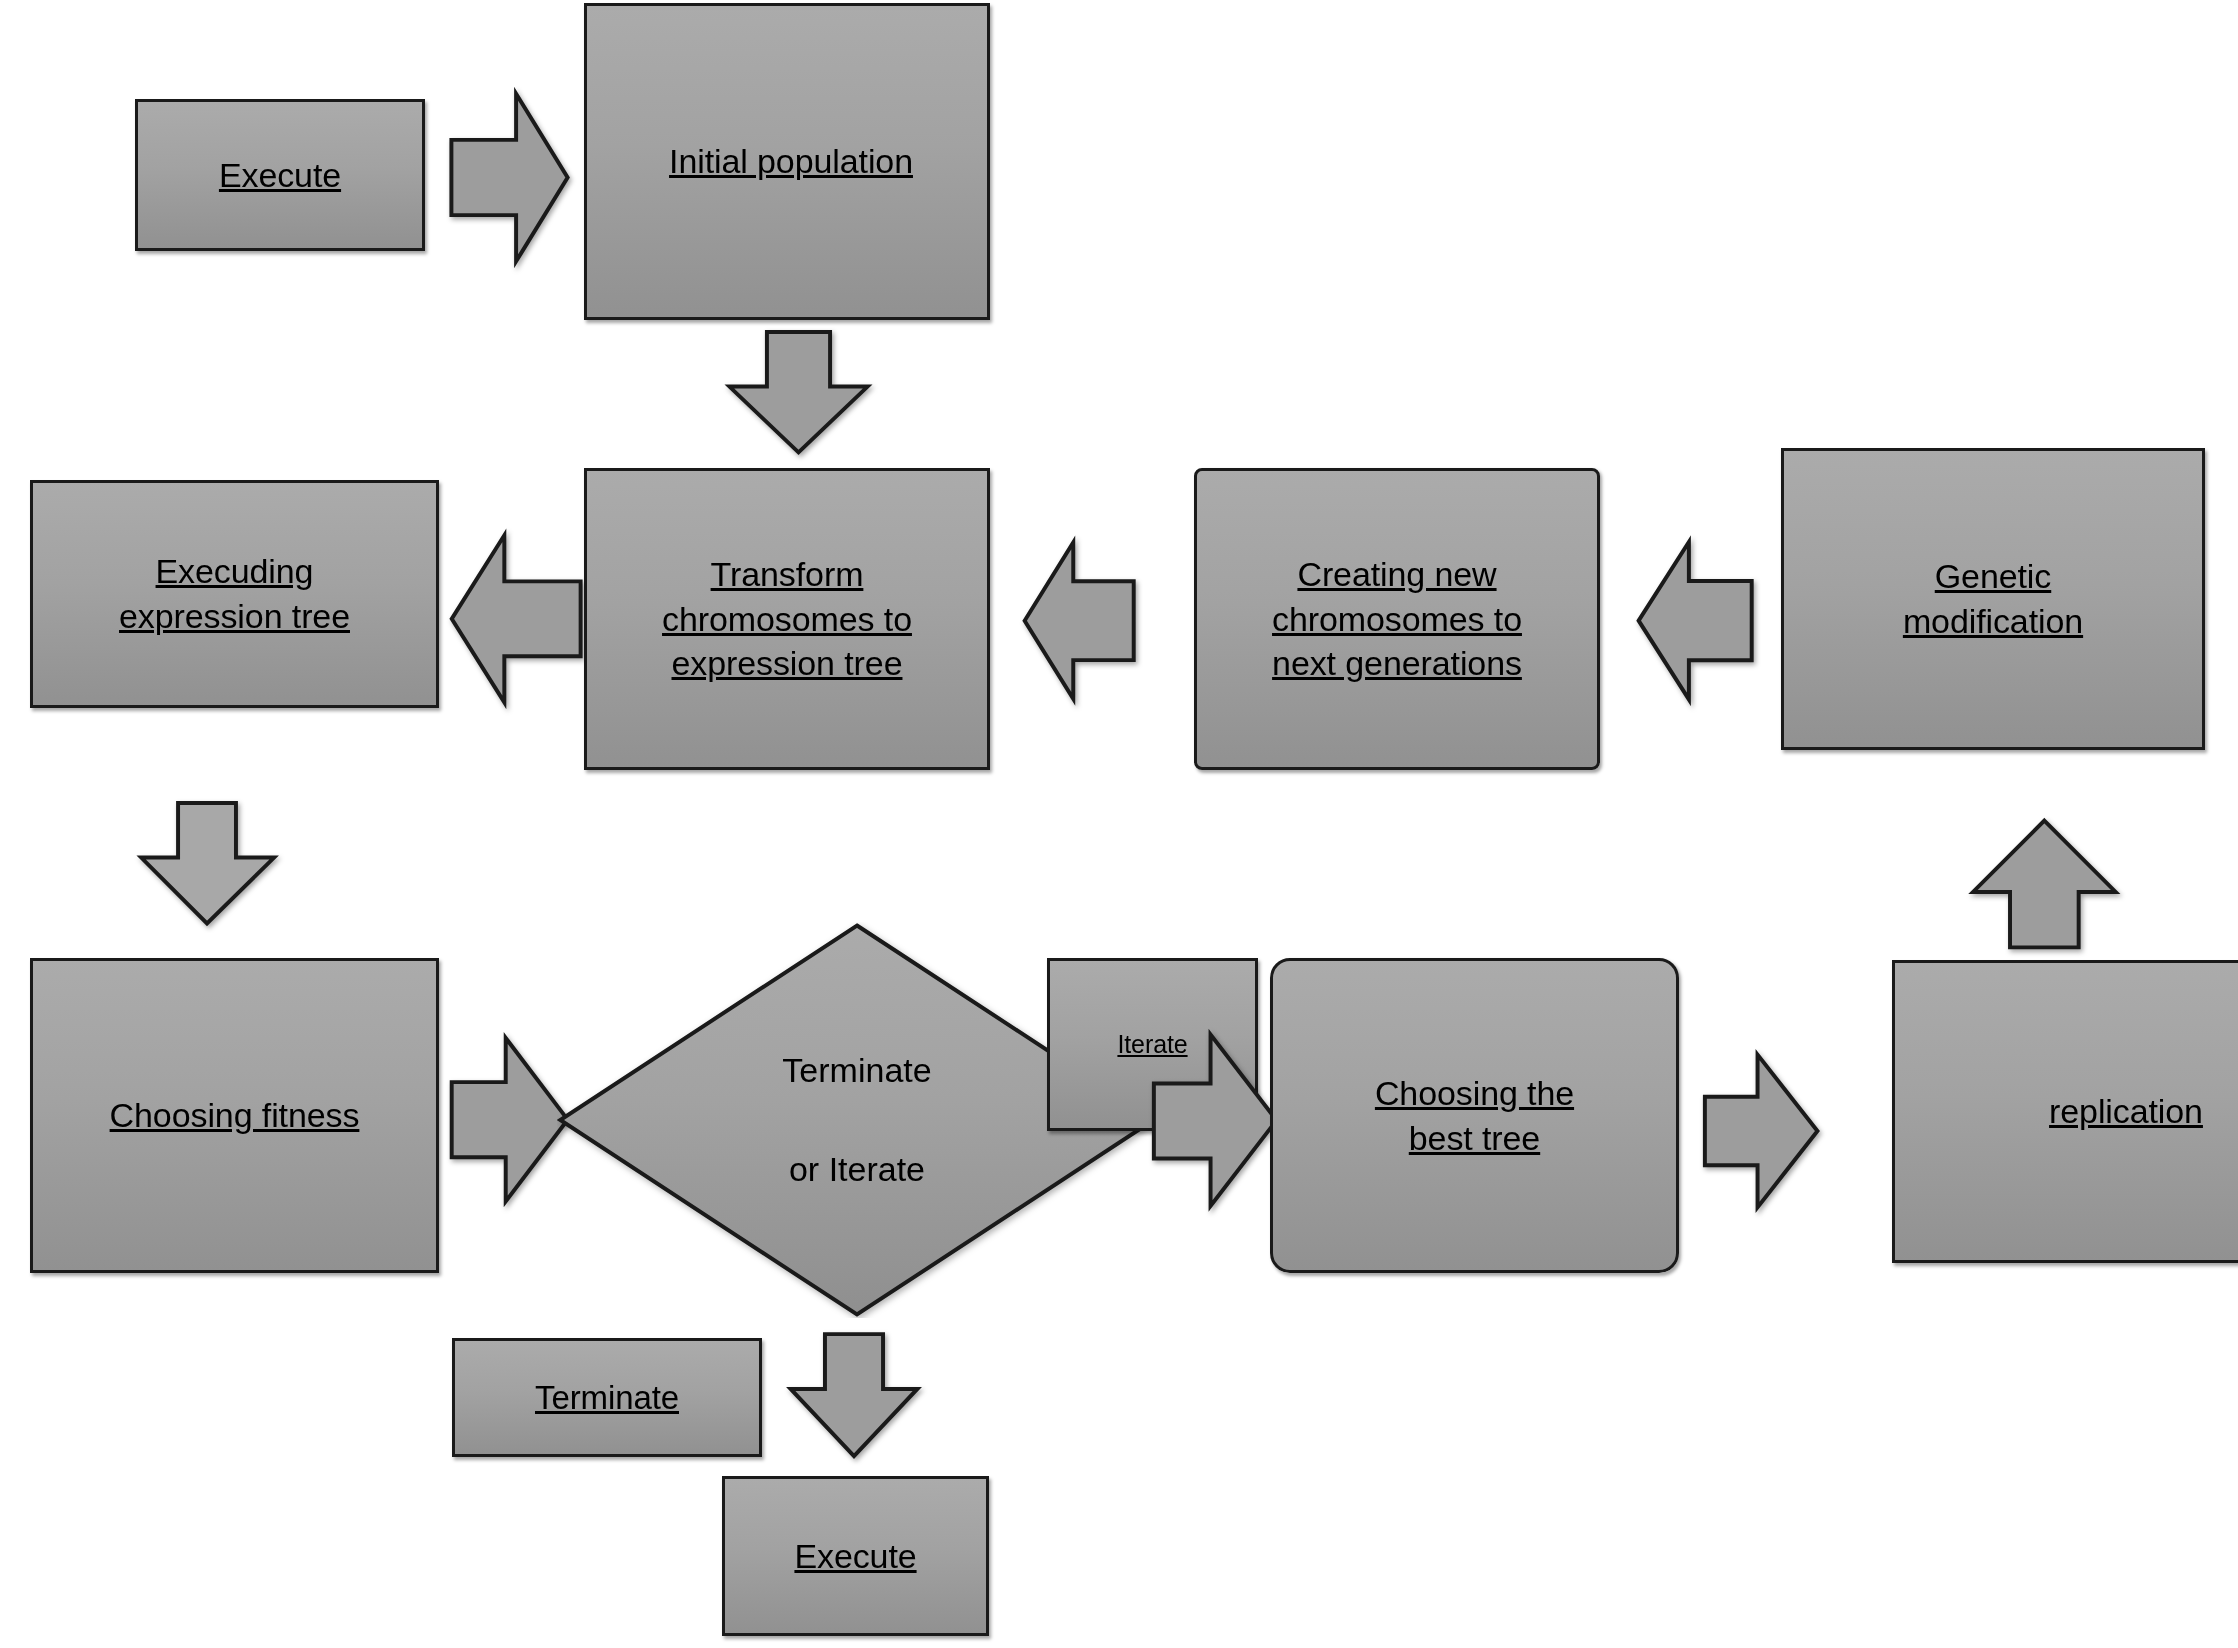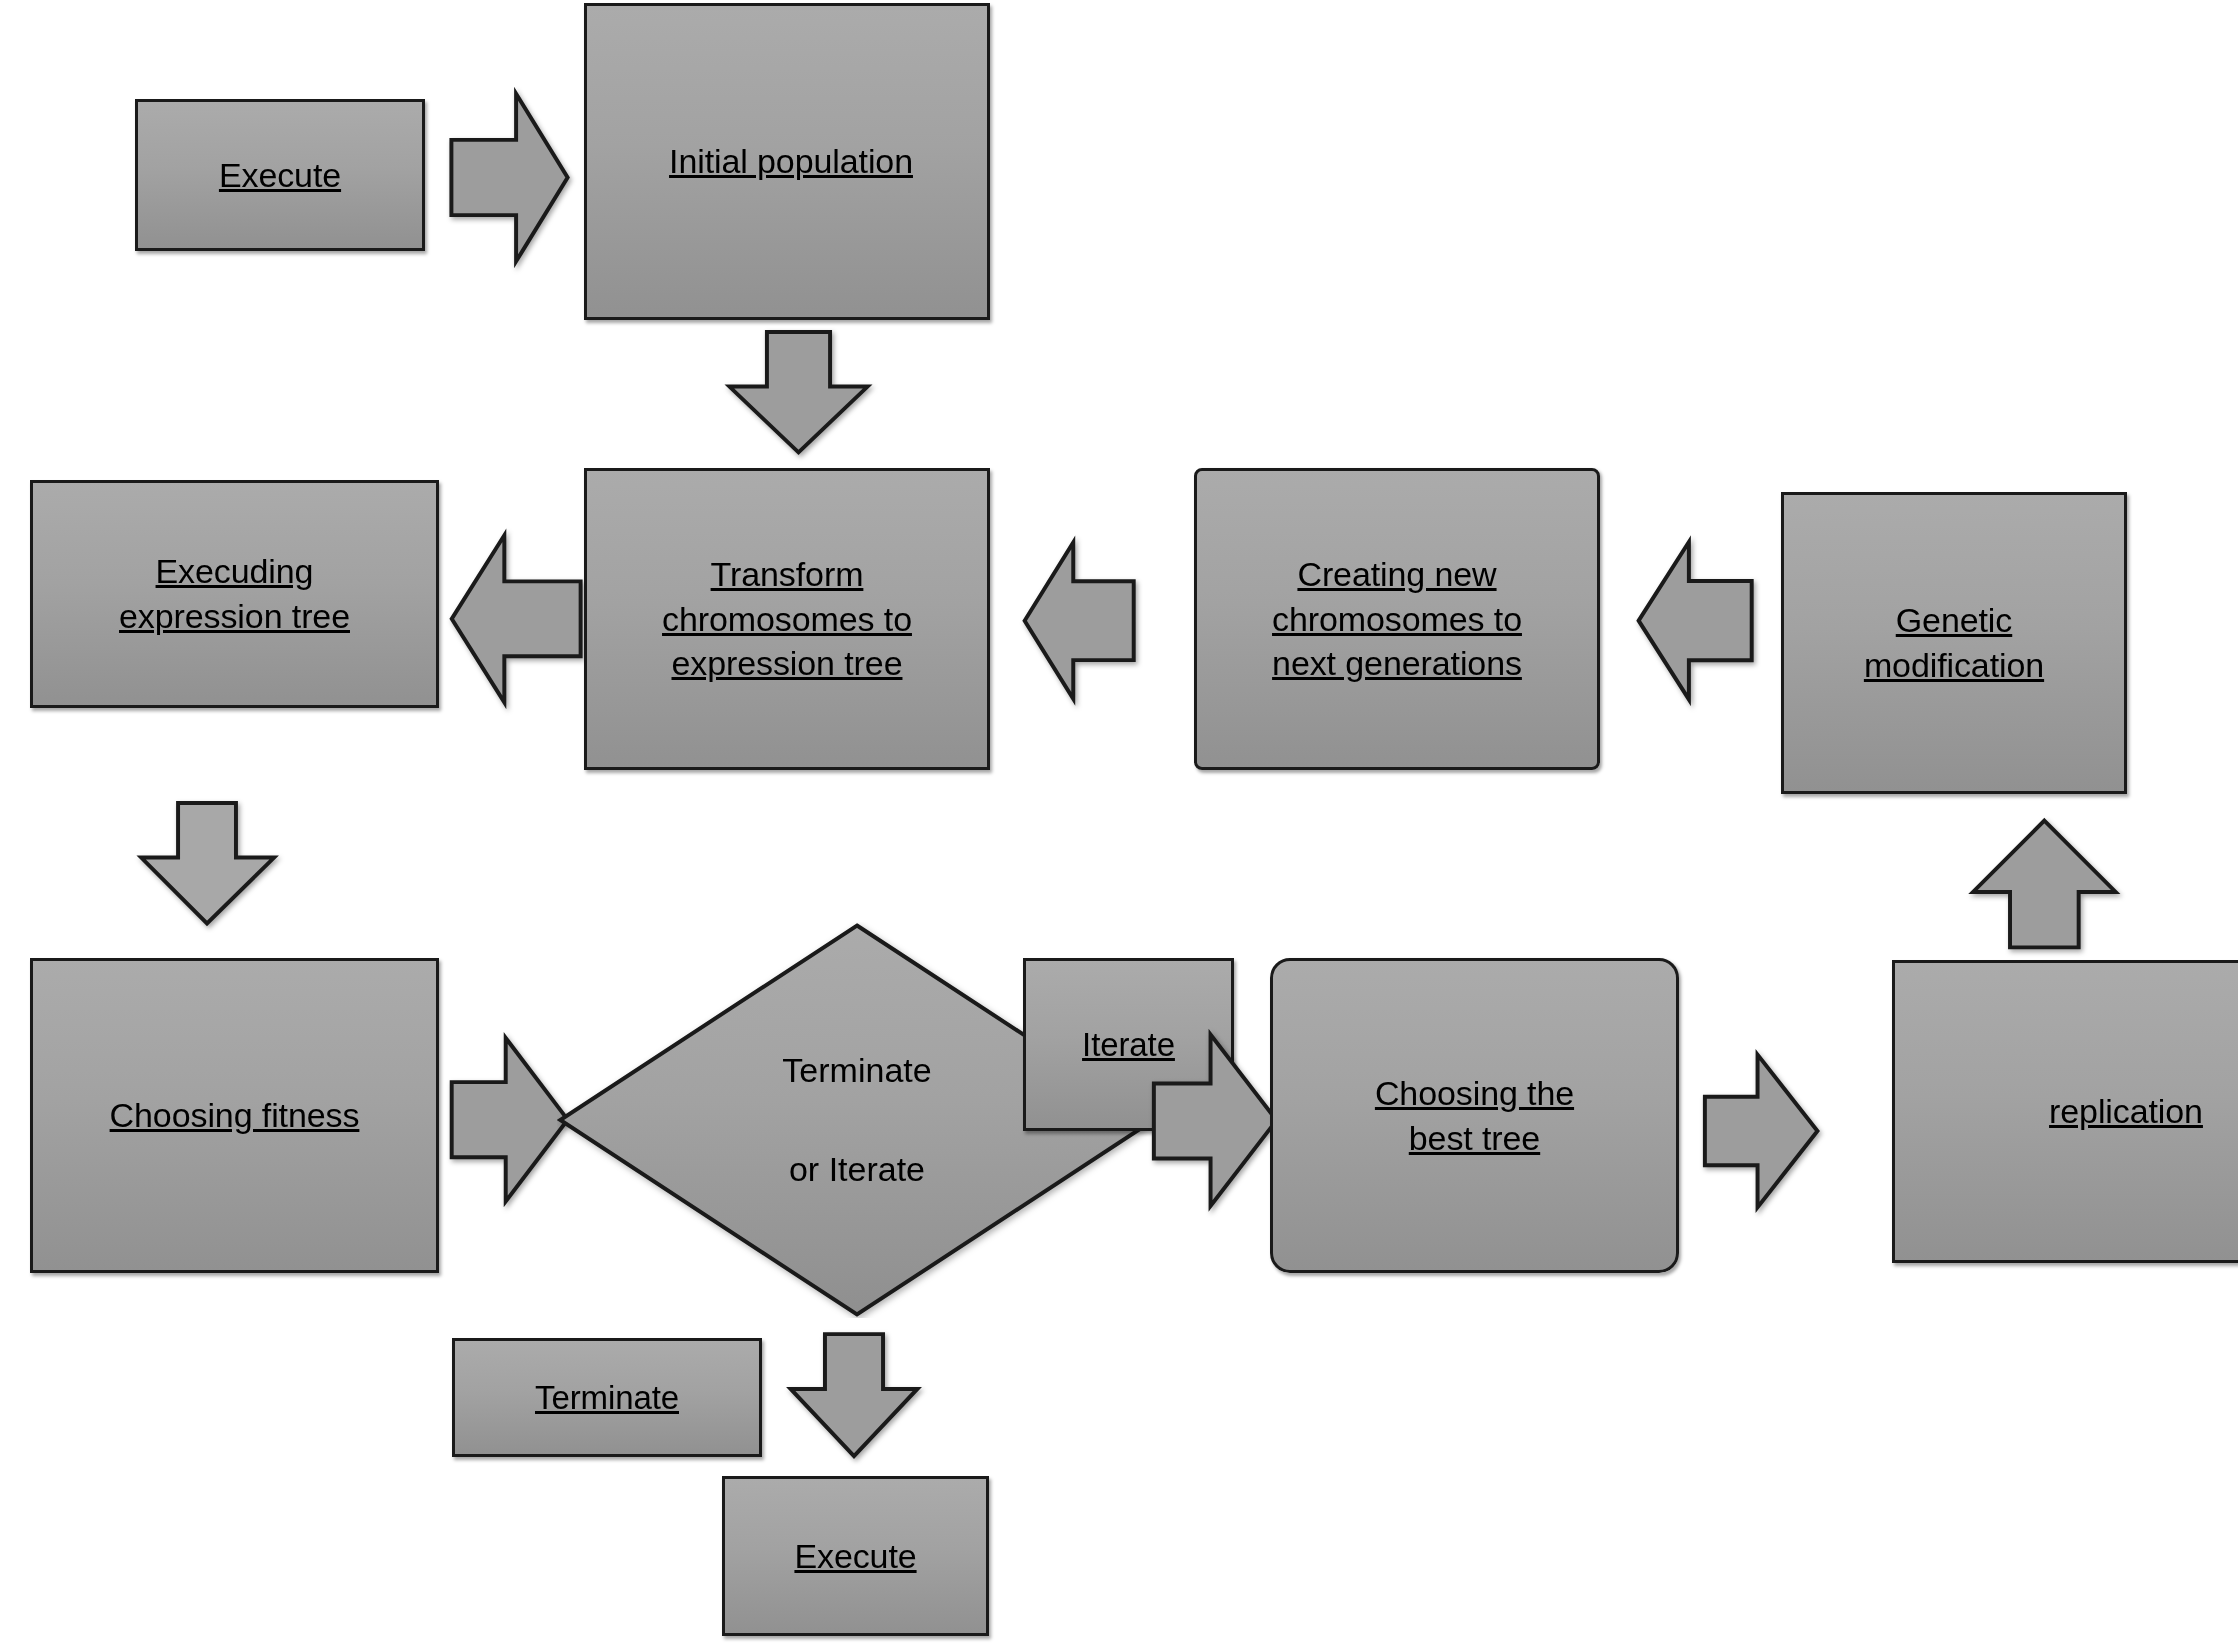--- a/index.html
+++ b/index.html
@@ -114,21 +114,21 @@
 chromosomes  to
 next generations</span>
   </div>
 
   <div class="arrow" style="left:1636px; top:540px; width:119px; height:162px;">
     <svg width="119" height="162" viewBox="0 0 180 245">
       <polygon points="4,122 80,3 80,62 175,62 175,182 80,182 80,241" fill="#9d9d9d" stroke="#1a1a1a" stroke-width="6" style="filter: drop-shadow(3px 4px 4px rgba(0,0,0,0.35));"></polygon>
     </svg>
   </div>
 
-  <div class="node" style="left:1781px; top:492px; width:346px; height:302px;">
+  <div class="node" style="left:1781px; top:448px; width:424px; height:302px;">
     <span class="label">Genetic
 modification</span>
   </div>
 
   <div class="arrow" style="left:137px; top:801px; width:142px; height:125px;">
     <svg width="142" height="125" viewBox="0 0 215 190">
       <polygon points="62,3 150,3 150,86 208,86 106,186 6,86 62,86" fill="#a8a8a8" stroke="#1a1a1a" stroke-width="6" style="filter: drop-shadow(3px 4px 4px rgba(0,0,0,0.35));"></polygon>
     </svg>
   </div>
 
@@ -157,21 +157,21 @@
           <stop offset="100%" stop-color="#8f8f8f"></stop>
         </linearGradient>
       </defs>
       <polygon points="455,5 905,300 455,595 5,300" fill="url(#dgrad)" stroke="#1a1a1a" stroke-width="6" style="filter: drop-shadow(3px 4px 5px rgba(0,0,0,0.30));"></polygon>
     </svg>
     <div class="dlabel">Terminate
 
 or Iterate</div>
   </div>
 
-  <div class="node" style="left:1023px; top:958px; width:211px; height:173px; font-size:33px;">
+  <div class="node" style="left:1047px; top:958px; width:211px; height:173px; font-size:25px;">
     <span class="label">Iterate</span>
   </div>
 
   <div class="arrow" style="left:1151px; top:1032px; width:129px; height:178px;">
     <svg width="129" height="178" viewBox="0 0 195 270">
       <polygon points="4,78 90,78 90,4 190,134 90,264 90,192 4,192" fill="#9d9d9d" stroke="#1a1a1a" stroke-width="6" style="filter: drop-shadow(3px 4px 4px rgba(0,0,0,0.35));"></polygon>
     </svg>
   </div>
 
   <div class="node" style="left:1270px; top:958px; width:409px; height:315px;border-radius:20px;">

